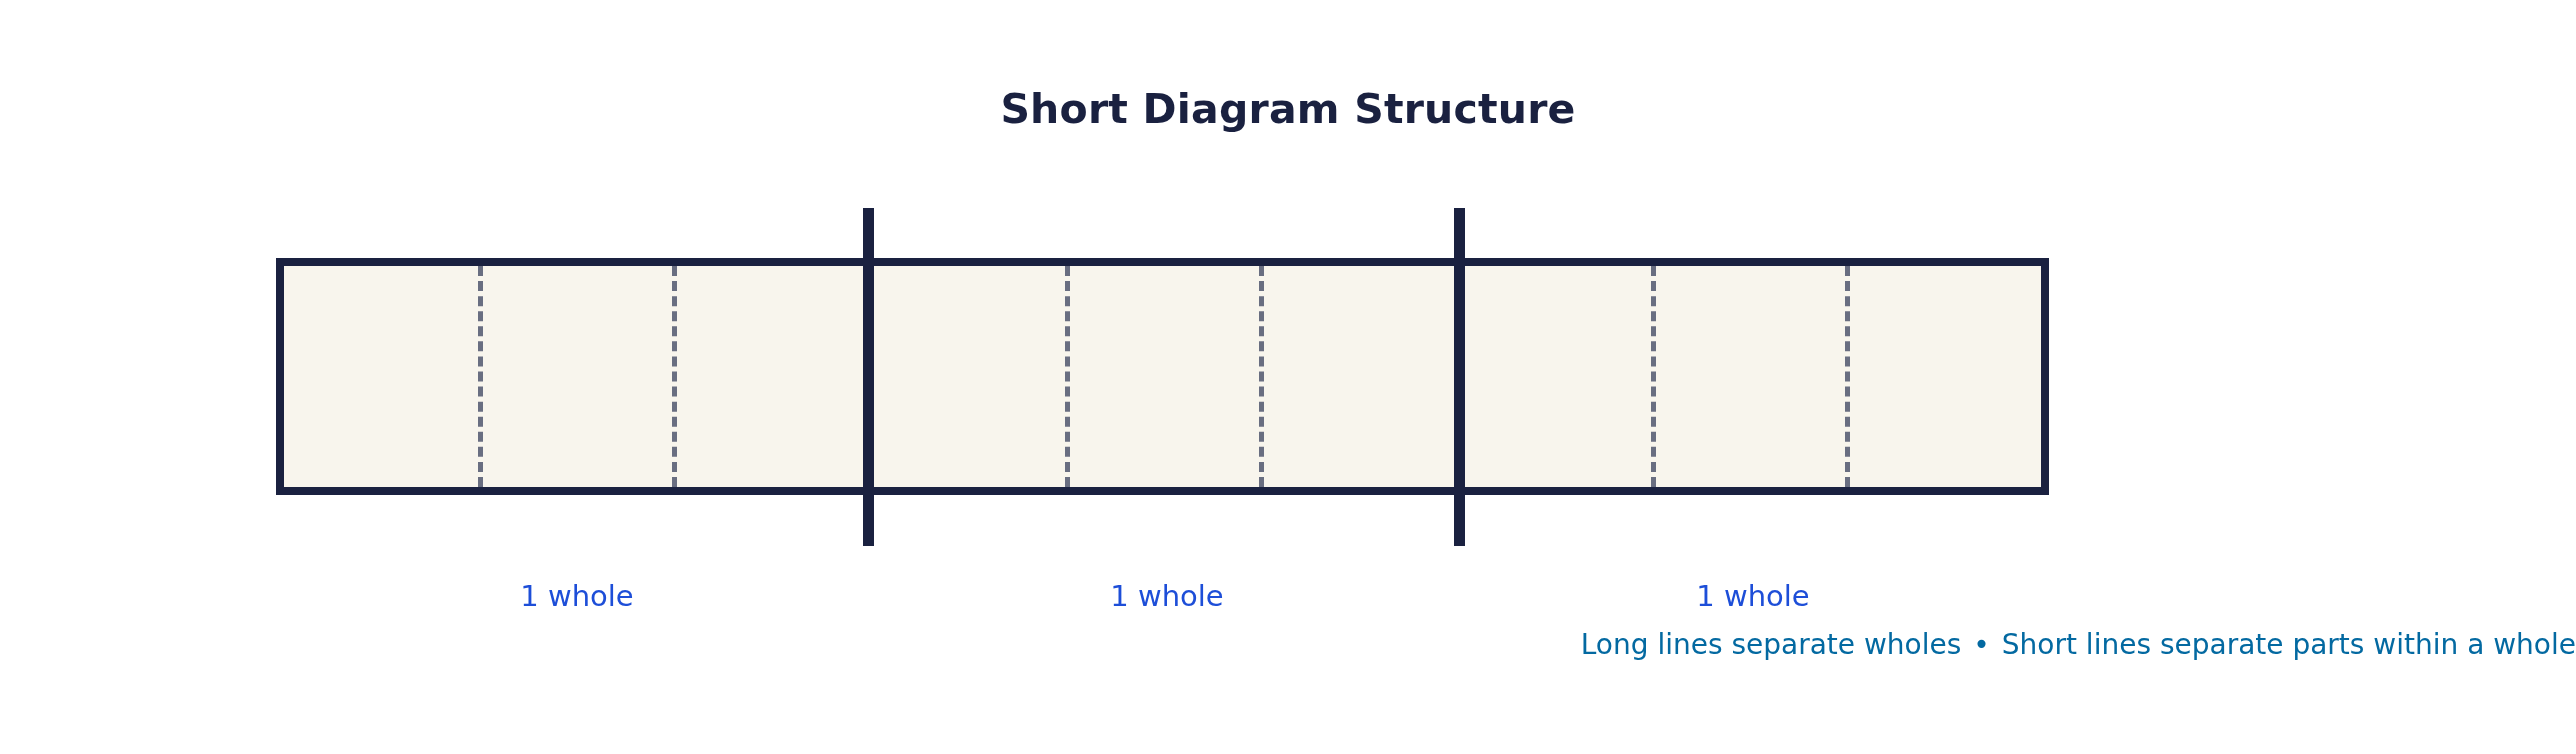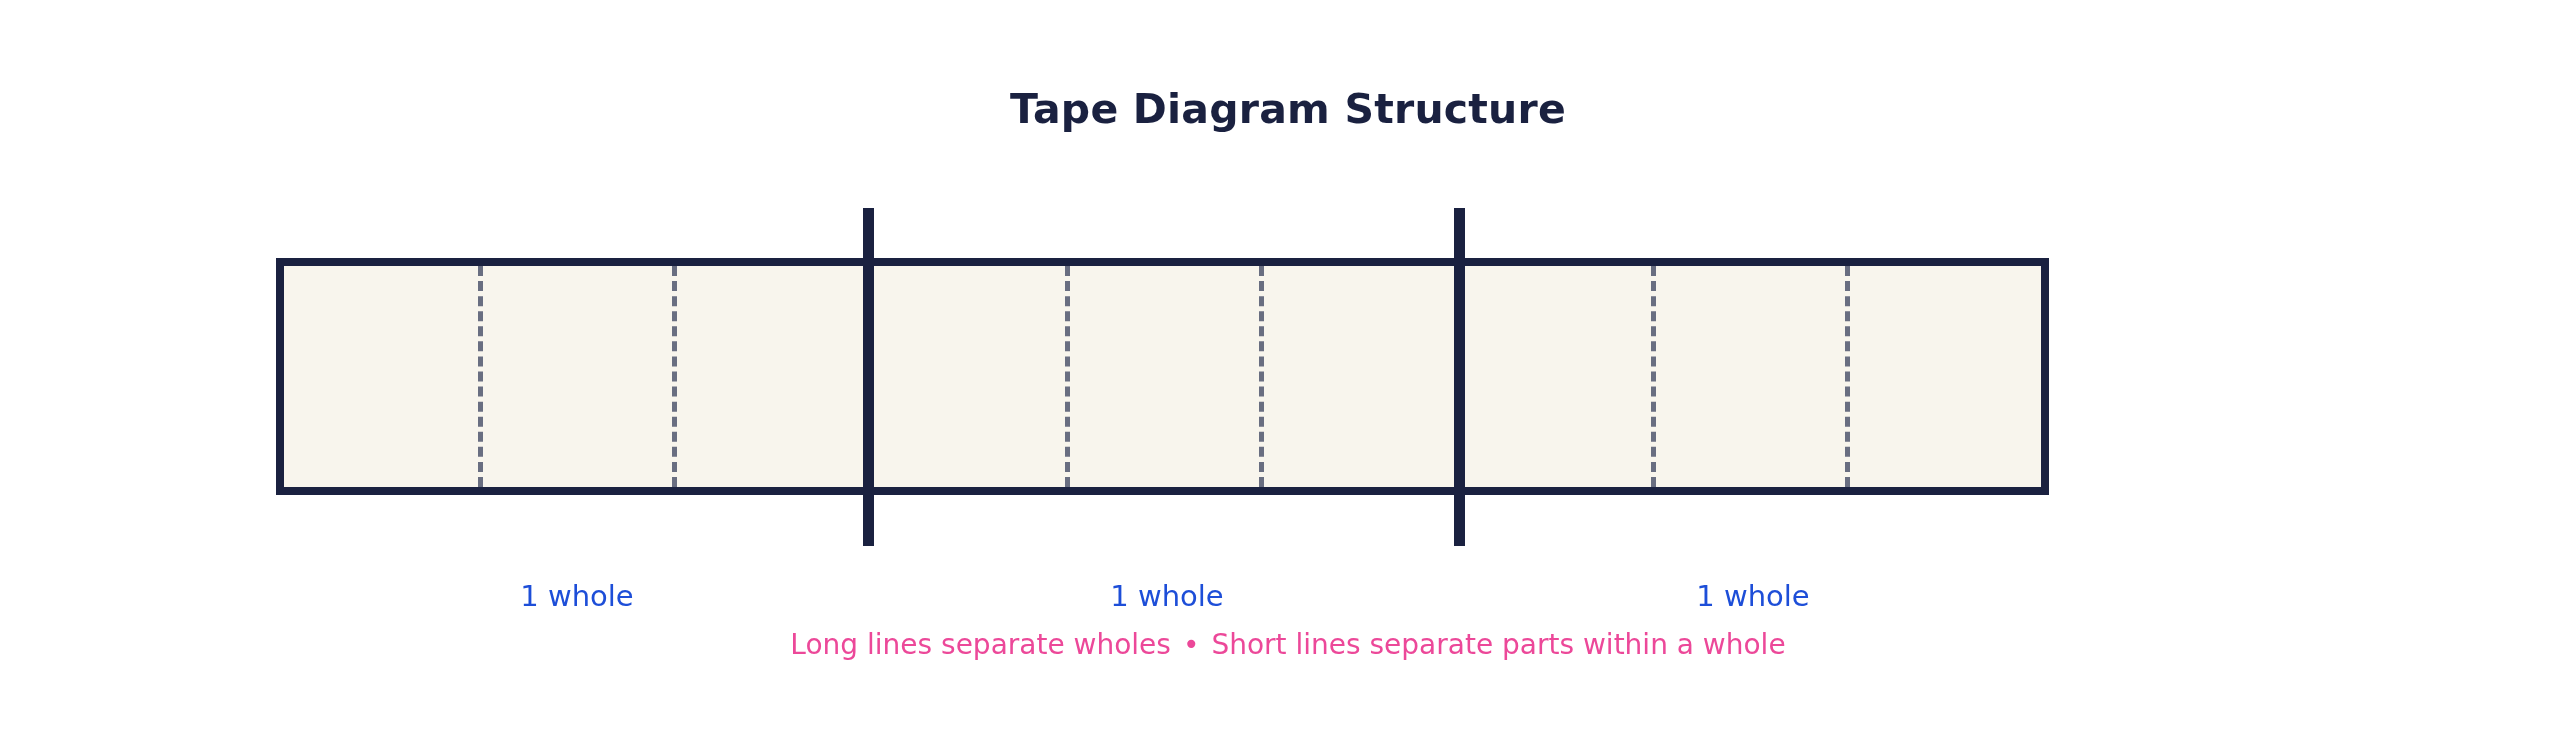--- a/index.html
+++ b/index.html
@@ -81,35 +81,35 @@
     color: #1d4ed8;
     white-space: nowrap;
     transform: translateX(-50%);
   }
 
   #caption {
     position: absolute;
     top: 628px;
     left: 0;
     width: 2576px;
-    text-align: center;
+    text-align: right;
     font-size: 28px;
-    color: #ec4899;
+    color: #0369a1;
     white-space: nowrap;
   }
   #caption .sep {
     padding: 0 12px;
   }
 </style>
 </head>
 <body>
 
 <div id="figure">
 
-  <div id="chart-title">Tape Diagram Structure</div>
+  <div id="chart-title">Short Diagram Structure</div>
 
   <div id="tape-bar">
 
     <div class="whole-section" style="left:0px; width:582px;">
       <div class="part-divider" style="left:194px;"></div>
       <div class="part-divider" style="left:388px;"></div>
     </div>
 
     <div class="whole-section" style="left:587px; width:582px;">
       <div class="part-divider" style="left:194px;"></div>

